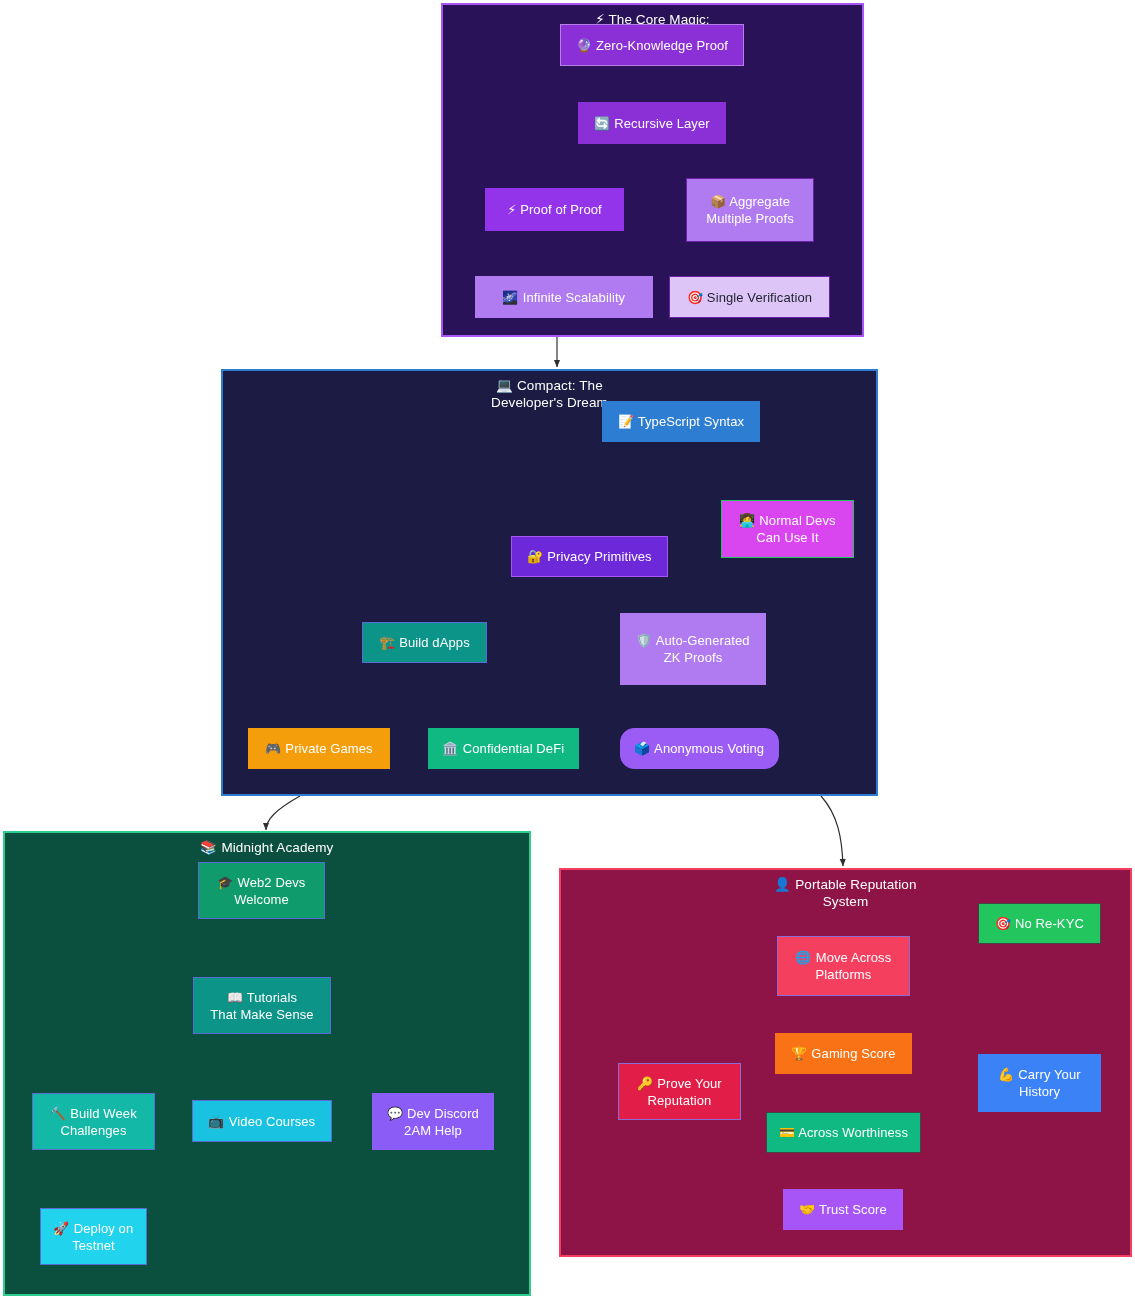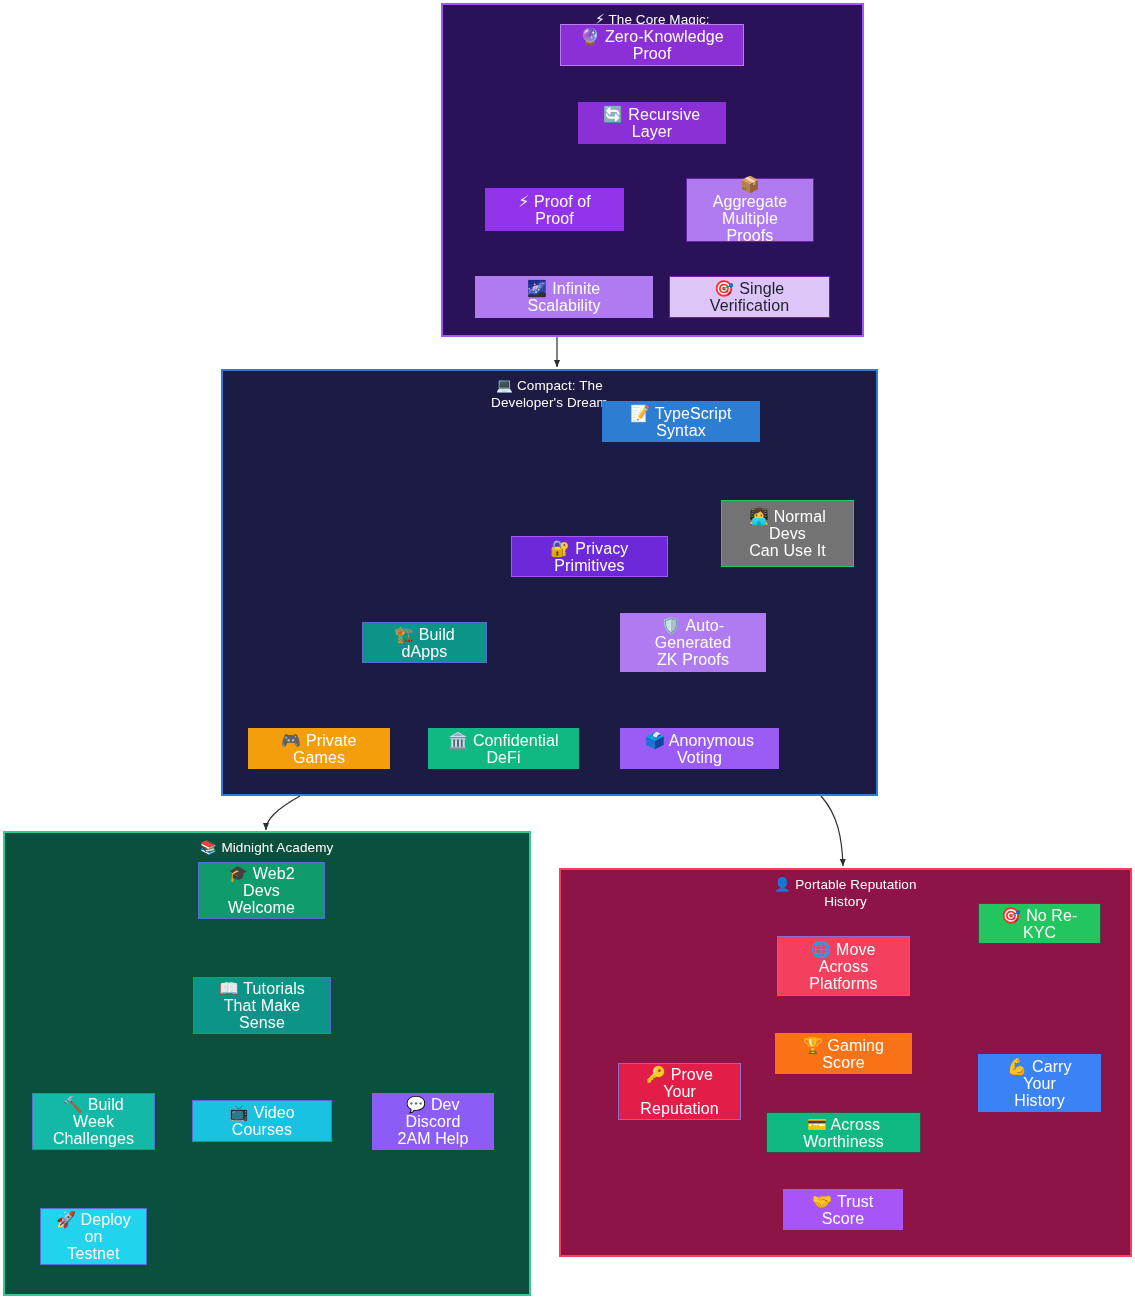--- a/index.html
+++ b/index.html
@@ -13,24 +13,24 @@
   .subgraph{position:absolute;box-sizing:border-box;}
   .sg-title{
     position:absolute;left:0;right:0;text-align:center;
     font-size:13.5px;line-height:17px;color:#ffffff;
     white-space:pre-line;letter-spacing:.1px;
   }
 
   .node{
     position:absolute;box-sizing:border-box;
     display:flex;align-items:center;justify-content:center;
-    text-align:center;font-size:16px;line-height:17px;
+    text-align:center;font-size:13px;line-height:17px;
     white-space:pre-line;letter-spacing:.1px;
     border-style:solid;border-width:1px;
-    padding:2px 14px;
+    padding:2px 6px;
   }
 </style>
 </head>
 <body>
 
 <div id="canvas">
   <svg class="edges" viewBox="0 0 1135 1299">
     <defs>
       <marker id="arrow" markerWidth="7" markerHeight="7" refX="6" refY="3.2" orient="auto" markerUnits="strokeWidth">
         <path d="M0,0.6 L6.2,3.2 L0,5.8 Z" fill="#2f2f2f"></path>
@@ -75,45 +75,45 @@
       <div class="node" style="left: 686px; top: 178px; width: 128px; height: 64px; background: rgb(176, 123, 240); border-color: rgb(107, 33, 168); color: rgb(255, 255, 255);">📦 Aggregate
 Multiple Proofs</div>
       <div class="node" style="left: 475px; top: 276px; width: 178px; height: 42px; background: rgb(176, 123, 240); border-color: rgb(176, 123, 240); color: rgb(255, 255, 255);">🌌 Infinite Scalability</div>
       <div class="node" style="left: 669px; top: 276px; width: 161px; height: 42px; background: rgb(221, 198, 247); border-color: rgb(107, 33, 168); color: rgb(31, 31, 46);">🎯 Single Verification</div>
       <div class="subgraph" style="left: 221px; top: 369px; width: 657px; height: 427px; background: rgb(27, 27, 68); border: 2px solid rgb(45, 125, 210);">
         <div class="sg-title" style="top: 6px;">💻 Compact: The
 Developer's Dream</div>
       </div>
       <div class="node" style="left: 602px; top: 401px; width: 158px; height: 41px; background: rgb(45, 125, 210); border-color: rgb(45, 125, 210); color: rgb(255, 255, 255);">📝 TypeScript Syntax</div>
       <div class="node" style="left: 511px; top: 536px; width: 157px; height: 41px; background: #6d28d9; border-color: rgb(168, 85, 247); color: rgb(255, 255, 255);">🔐 Privacy Primitives</div>
-      <div class="node" style="left: 721px; top: 500px; width: 133px; height: 67px; background: #737373; border-color: rgb(34, 197, 94); color: rgb(255, 255, 255);">👩‍💻 Normal Devs
+      <div class="node" style="left: 721px; top: 500px; width: 133px; height: 58px; background: #d946ef; border-color: rgb(34, 197, 94); color: rgb(255, 255, 255);">👩‍💻 Normal Devs
 Can Use It</div>
       <div class="node" style="left: 362px; top: 622px; width: 125px; height: 41px; background: rgb(13, 148, 136); border-color: rgb(91, 107, 214); color: rgb(255, 255, 255);">🏗️ Build dApps</div>
-      <div class="node" style="left: 620px; top: 613px; width: 146px; height: 59px; background: rgb(176, 123, 240); border-color: rgb(176, 123, 240); color: rgb(255, 255, 255);">🛡️ Auto-Generated
+      <div class="node" style="left: 620px; top: 613px; width: 146px; height: 72px; background: rgb(176, 123, 240); border-color: rgb(176, 123, 240); color: rgb(255, 255, 255);">🛡️ Auto-Generated
 ZK Proofs</div>
       <div class="node" style="left: 248px; top: 728px; width: 142px; height: 41px; background: rgb(245, 158, 11); border-color: rgb(245, 158, 11); color: rgb(255, 255, 255);">🎮 Private Games</div>
       <div class="node" style="left: 428px; top: 728px; width: 151px; height: 41px; background: rgb(16, 185, 129); border-color: rgb(16, 185, 129); color: rgb(255, 255, 255);">🏛️ Confidential DeFi</div>
-      <div class="node" style="left: 620px; top: 728px; width: 159px; height: 41px; background: rgb(155, 92, 246); border-color: rgb(155, 92, 246); color: rgb(255, 255, 255);">🗳️ Anonymous Voting</div>
+      <div class="node" style="left: 620px; top: 728px; width: 159px; height: 41px; background: rgb(155, 92, 246); border-color: rgb(155, 92, 246); color: rgb(255, 255, 255); border-radius: 14px;">🗳️ Anonymous Voting</div>
       <div class="subgraph" style="left: 3px; top: 831px; width: 528px; height: 465px; background: rgb(11, 79, 63); border: 2px solid rgb(46, 204, 143);">
         <div class="sg-title" style="top: 6px;">📚 Midnight Academy</div>
       </div>
       <div class="node" style="left: 198px; top: 862px; width: 127px; height: 57px; background: rgb(15, 155, 108); border-color: rgb(91, 107, 214); color: rgb(255, 255, 255);">🎓 Web2 Devs
 Welcome</div>
       <div class="node" style="left: 193px; top: 977px; width: 138px; height: 57px; background: rgb(13, 148, 136); border-color: rgb(91, 107, 214); color: rgb(255, 255, 255);">📖 Tutorials
 That Make Sense</div>
       <div class="node" style="left: 32px; top: 1093px; width: 123px; height: 57px; background: rgb(20, 184, 166); border-color: rgb(91, 107, 214); color: rgb(255, 255, 255);">🔨 Build Week
 Challenges</div>
       <div class="node" style="left: 192px; top: 1100px; width: 140px; height: 42px; background: rgb(25, 194, 224); border-color: rgb(91, 107, 214); color: rgb(255, 255, 255);">📺 Video Courses</div>
       <div class="node" style="left: 372px; top: 1093px; width: 122px; height: 57px; background: rgb(139, 92, 246); border-color: rgb(139, 92, 246); color: rgb(255, 255, 255);">💬 Dev Discord
 2AM Help</div>
       <div class="node" style="left: 40px; top: 1208px; width: 107px; height: 57px; background: rgb(34, 211, 238); border-color: rgb(91, 107, 214); color: rgb(255, 255, 255);">🚀 Deploy on
 Testnet</div>
       <div class="subgraph" style="left: 559px; top: 868px; width: 573px; height: 389px; background: rgb(142, 19, 70); border: 2px solid rgb(244, 63, 94);">
         <div class="sg-title" style="top: 6px;">👤 Portable Reputation
-History</div>
+System</div>
       </div>
       <div class="node" style="left: 587px; top: 1063px; width: 123px; height: 57px; background: rgb(225, 29, 72); border-color: rgb(139, 107, 214); color: rgb(255, 255, 255); margin-left: 31px;">🔑 Prove Your
 Reputation</div>
       <div class="node" style="left: 777px; top: 936px; width: 133px; height: 60px; background: rgb(244, 63, 94); border-color: rgb(139, 107, 214); color: rgb(255, 255, 255);">🌐 Move Across
 Platforms</div>
       <div class="node" style="left: 775px; top: 1033px; width: 137px; height: 41px; background: rgb(249, 115, 22); border-color: rgb(249, 115, 22); color: rgb(255, 255, 255);">🏆 Gaming Score</div>
       <div class="node" style="left: 766px; top: 1112px; width: 155px; height: 41px; background: rgb(16, 185, 129); border-color: rgb(68, 68, 68); color: rgb(255, 255, 255);">💳 Across Worthiness</div>
       <div class="node" style="left: 783px; top: 1189px; width: 120px; height: 41px; background: rgb(168, 85, 247); border-color: rgb(168, 85, 247); color: rgb(255, 255, 255);">🤝 Trust Score</div>
       <div class="node" style="left: 978px; top: 903px; width: 123px; height: 41px; background: rgb(34, 197, 94); border-color: rgb(68, 68, 68); color: rgb(255, 255, 255);">🎯 No Re-KYC</div>
       <div class="node" style="left: 978px; top: 1054px; width: 123px; height: 58px; background: rgb(59, 130, 246); border-color: rgb(59, 130, 246); color: rgb(255, 255, 255);">💪 Carry Your

